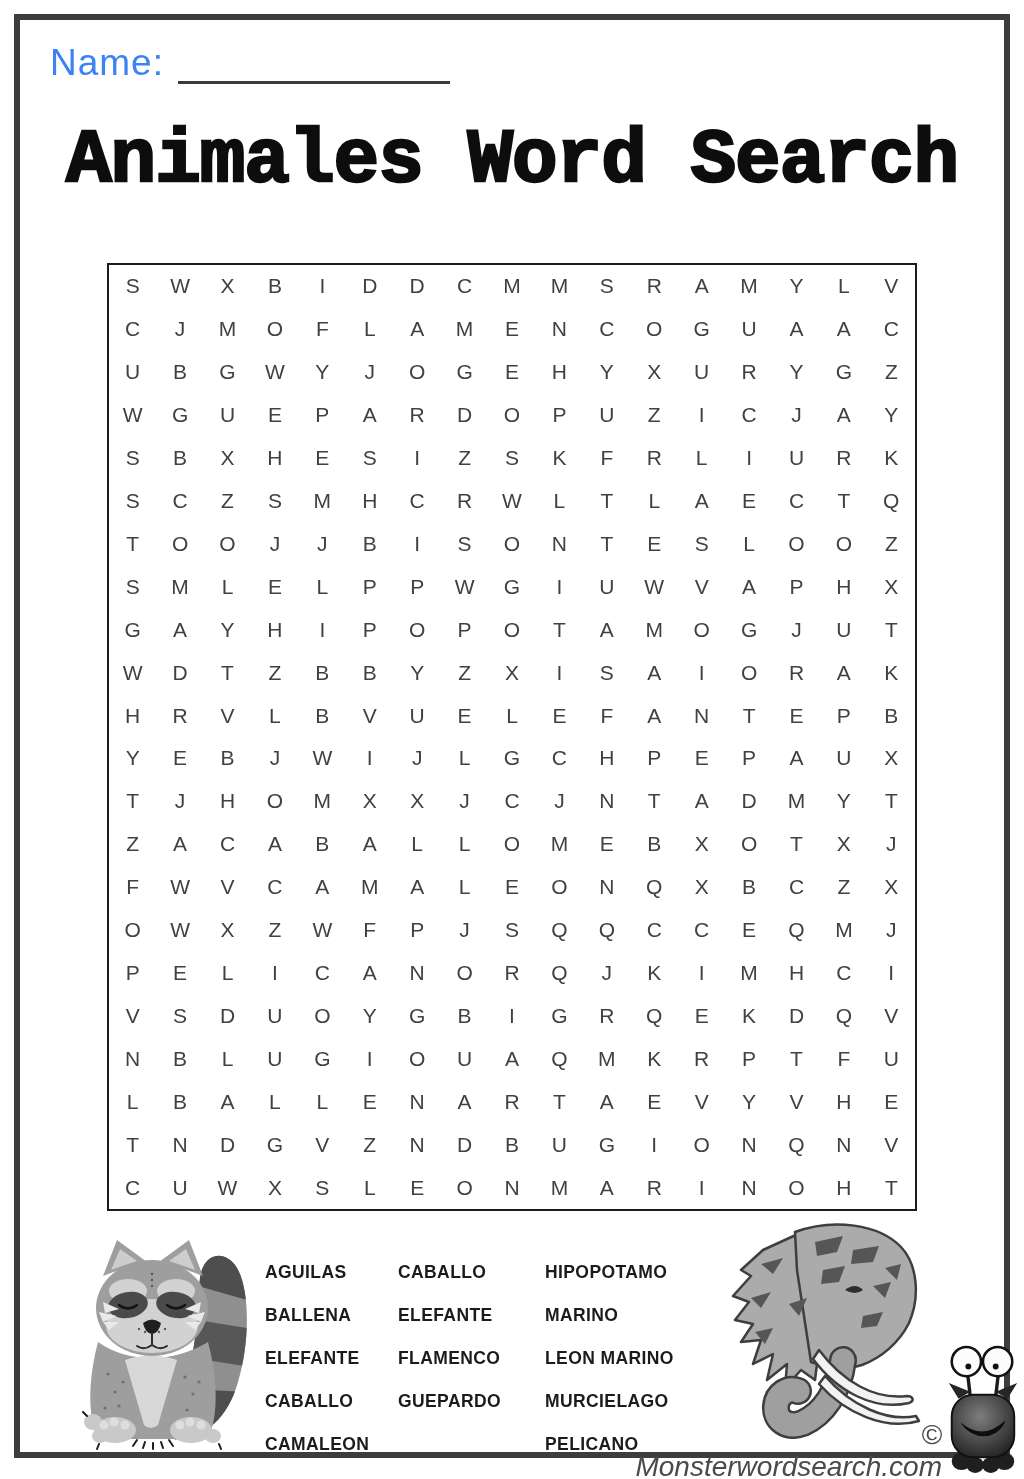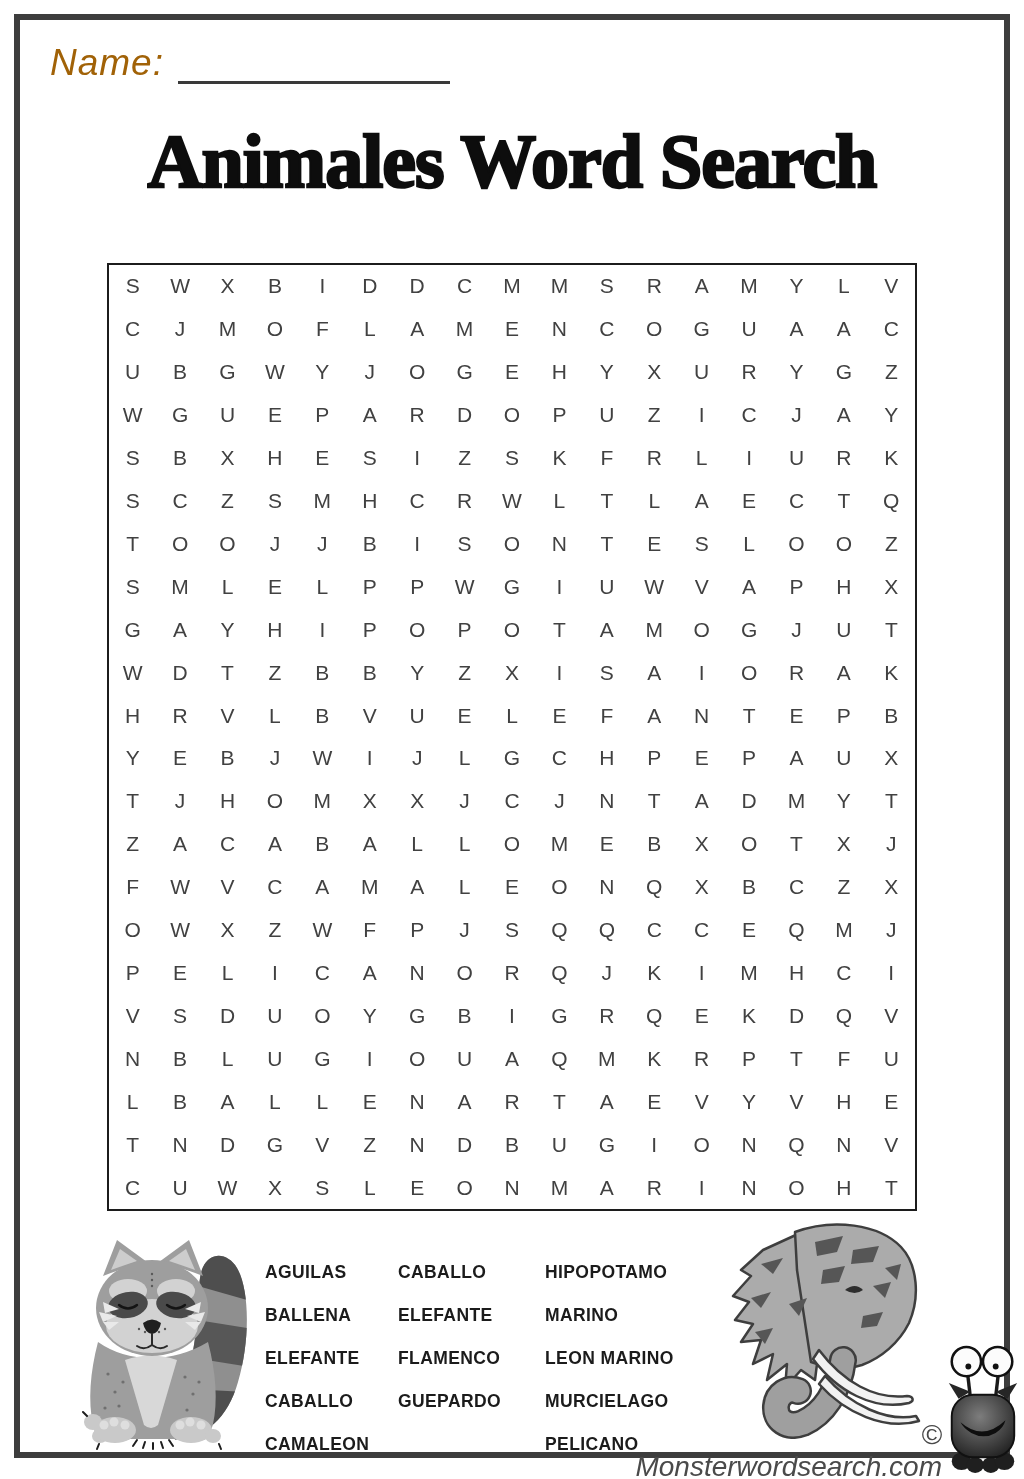--- a/index.html
+++ b/index.html
@@ -3,26 +3,26 @@
 <meta charset="utf-8">
 <style>
   html,body{margin:0;padding:0;background:#ffffff;width:1024px;height:1479px;overflow:hidden;}
   #page{position:relative;width:1024px;height:1479px;background:#ffffff;font-family:"Liberation Sans",sans-serif;}
 
   
   .page-frame{position:absolute;left:14px;top:14px;width:984px;height:1432px;border:6px solid #3d3d3d;z-index:1;}
 
   
   .name-row{position:absolute;left:50px;top:42px;display:flex;align-items:flex-end;z-index:2;}
-  .name-label{font-size:37px;color:#a16207;letter-spacing:1px;font-style:italic;}
+  .name-label{font-size:37px;color:#3b82f6;letter-spacing:1px;}
   .name-line{width:272px;height:34px;border-bottom:3px solid #3a3a3a;margin-left:14px;}
 
   
   .page-title{position:absolute;left:0;top:118px;width:1024px;text-align:center;z-index:2;
-    font-family:Liberation Serif, serif;font-weight:900;font-size:76px;color:#0d0d0d;
+    font-family:Liberation Mono, monospace;font-weight:900;font-size:76px;color:#0d0d0d;
     letter-spacing:-1px;-webkit-text-stroke:2.5px #0d0d0d;}
 
   
   .grid-box{position:absolute;left:107px;top:263px;width:806px;height:944px;border:2px solid #1c1c1c;
     display:grid;grid-template-columns:repeat(17,1fr);grid-template-rows:repeat(22,1fr);z-index:2;background:#fff;}
   .cell{display:flex;align-items:center;justify-content:center;font-size:21px;color:#414141;}
 
   
   .word-list{position:absolute;left:265px;top:1262px;display:flex;z-index:2;}
   .word-col{display:flex;flex-direction:column;}

